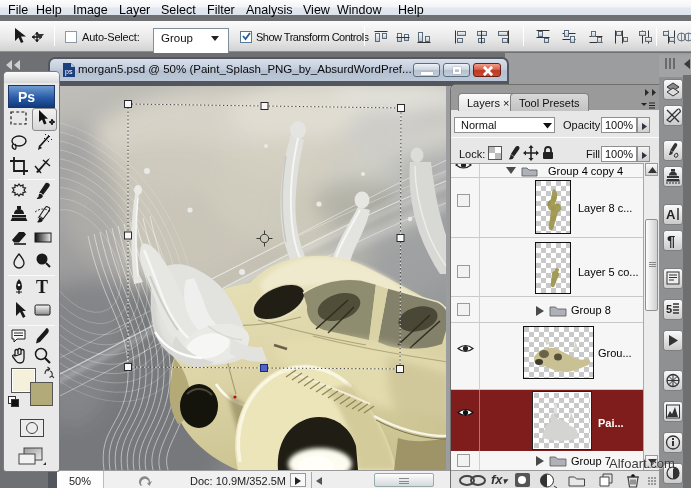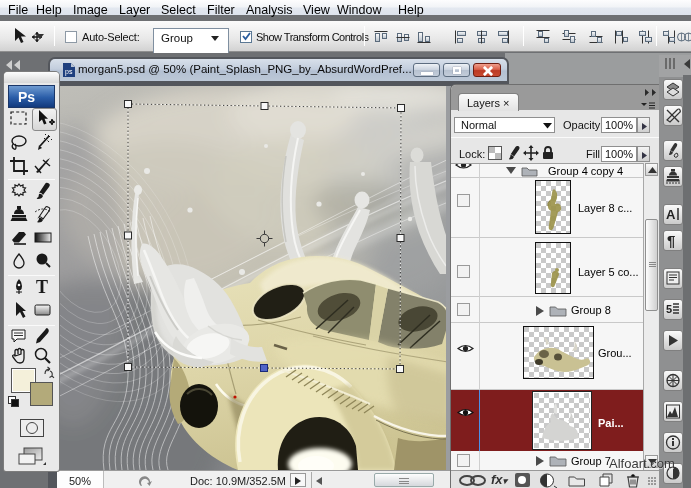--- a/index.html
+++ b/index.html
@@ -580,20 +580,21 @@
           <rect x="7" y="2" width="18" height="12" fill="url(#smg)" stroke="#444"></rect>
           <rect x="2" y="8" width="16" height="10" fill="#f2f2f2" stroke="#444"></rect>
           <path d="M26,19 l3,0 l0,-3 Z" fill="#333"></path>
         </svg>
     </div>
   </div>
 
   <div id="lpanel" class="abs">
     <div id="ltabsbg" class="abs"></div>
     <div id="tab1" class="tab">Layers ×</div>
+    <div id="tab2" class="tab">Tool Presets</div>
     <svg class="abs" style="left:193px;top:3px" width="14" height="9">
         <path d="M1,1 l4,3.5 l-4,3.5 Z M8,1 l4,3.5 l-4,3.5 Z" fill="#2a2a2a"></path>
       </svg>
     <svg class="abs" style="left:189px;top:17px" width="16" height="8">
         <path d="M1,1 l3,3 l3,-3 Z" fill="#222"></path>
         <path d="M9,1 h6 M9,3.5 h6 M9,6 h6" stroke="#222"></path>
       </svg>
     <div id="lopts" class="abs">
       <div class="wbox" style="left:3px;top:6px;width:101px;height:16px">
           <span class="abs" style="left:6px;top:1px">Normal</span>

